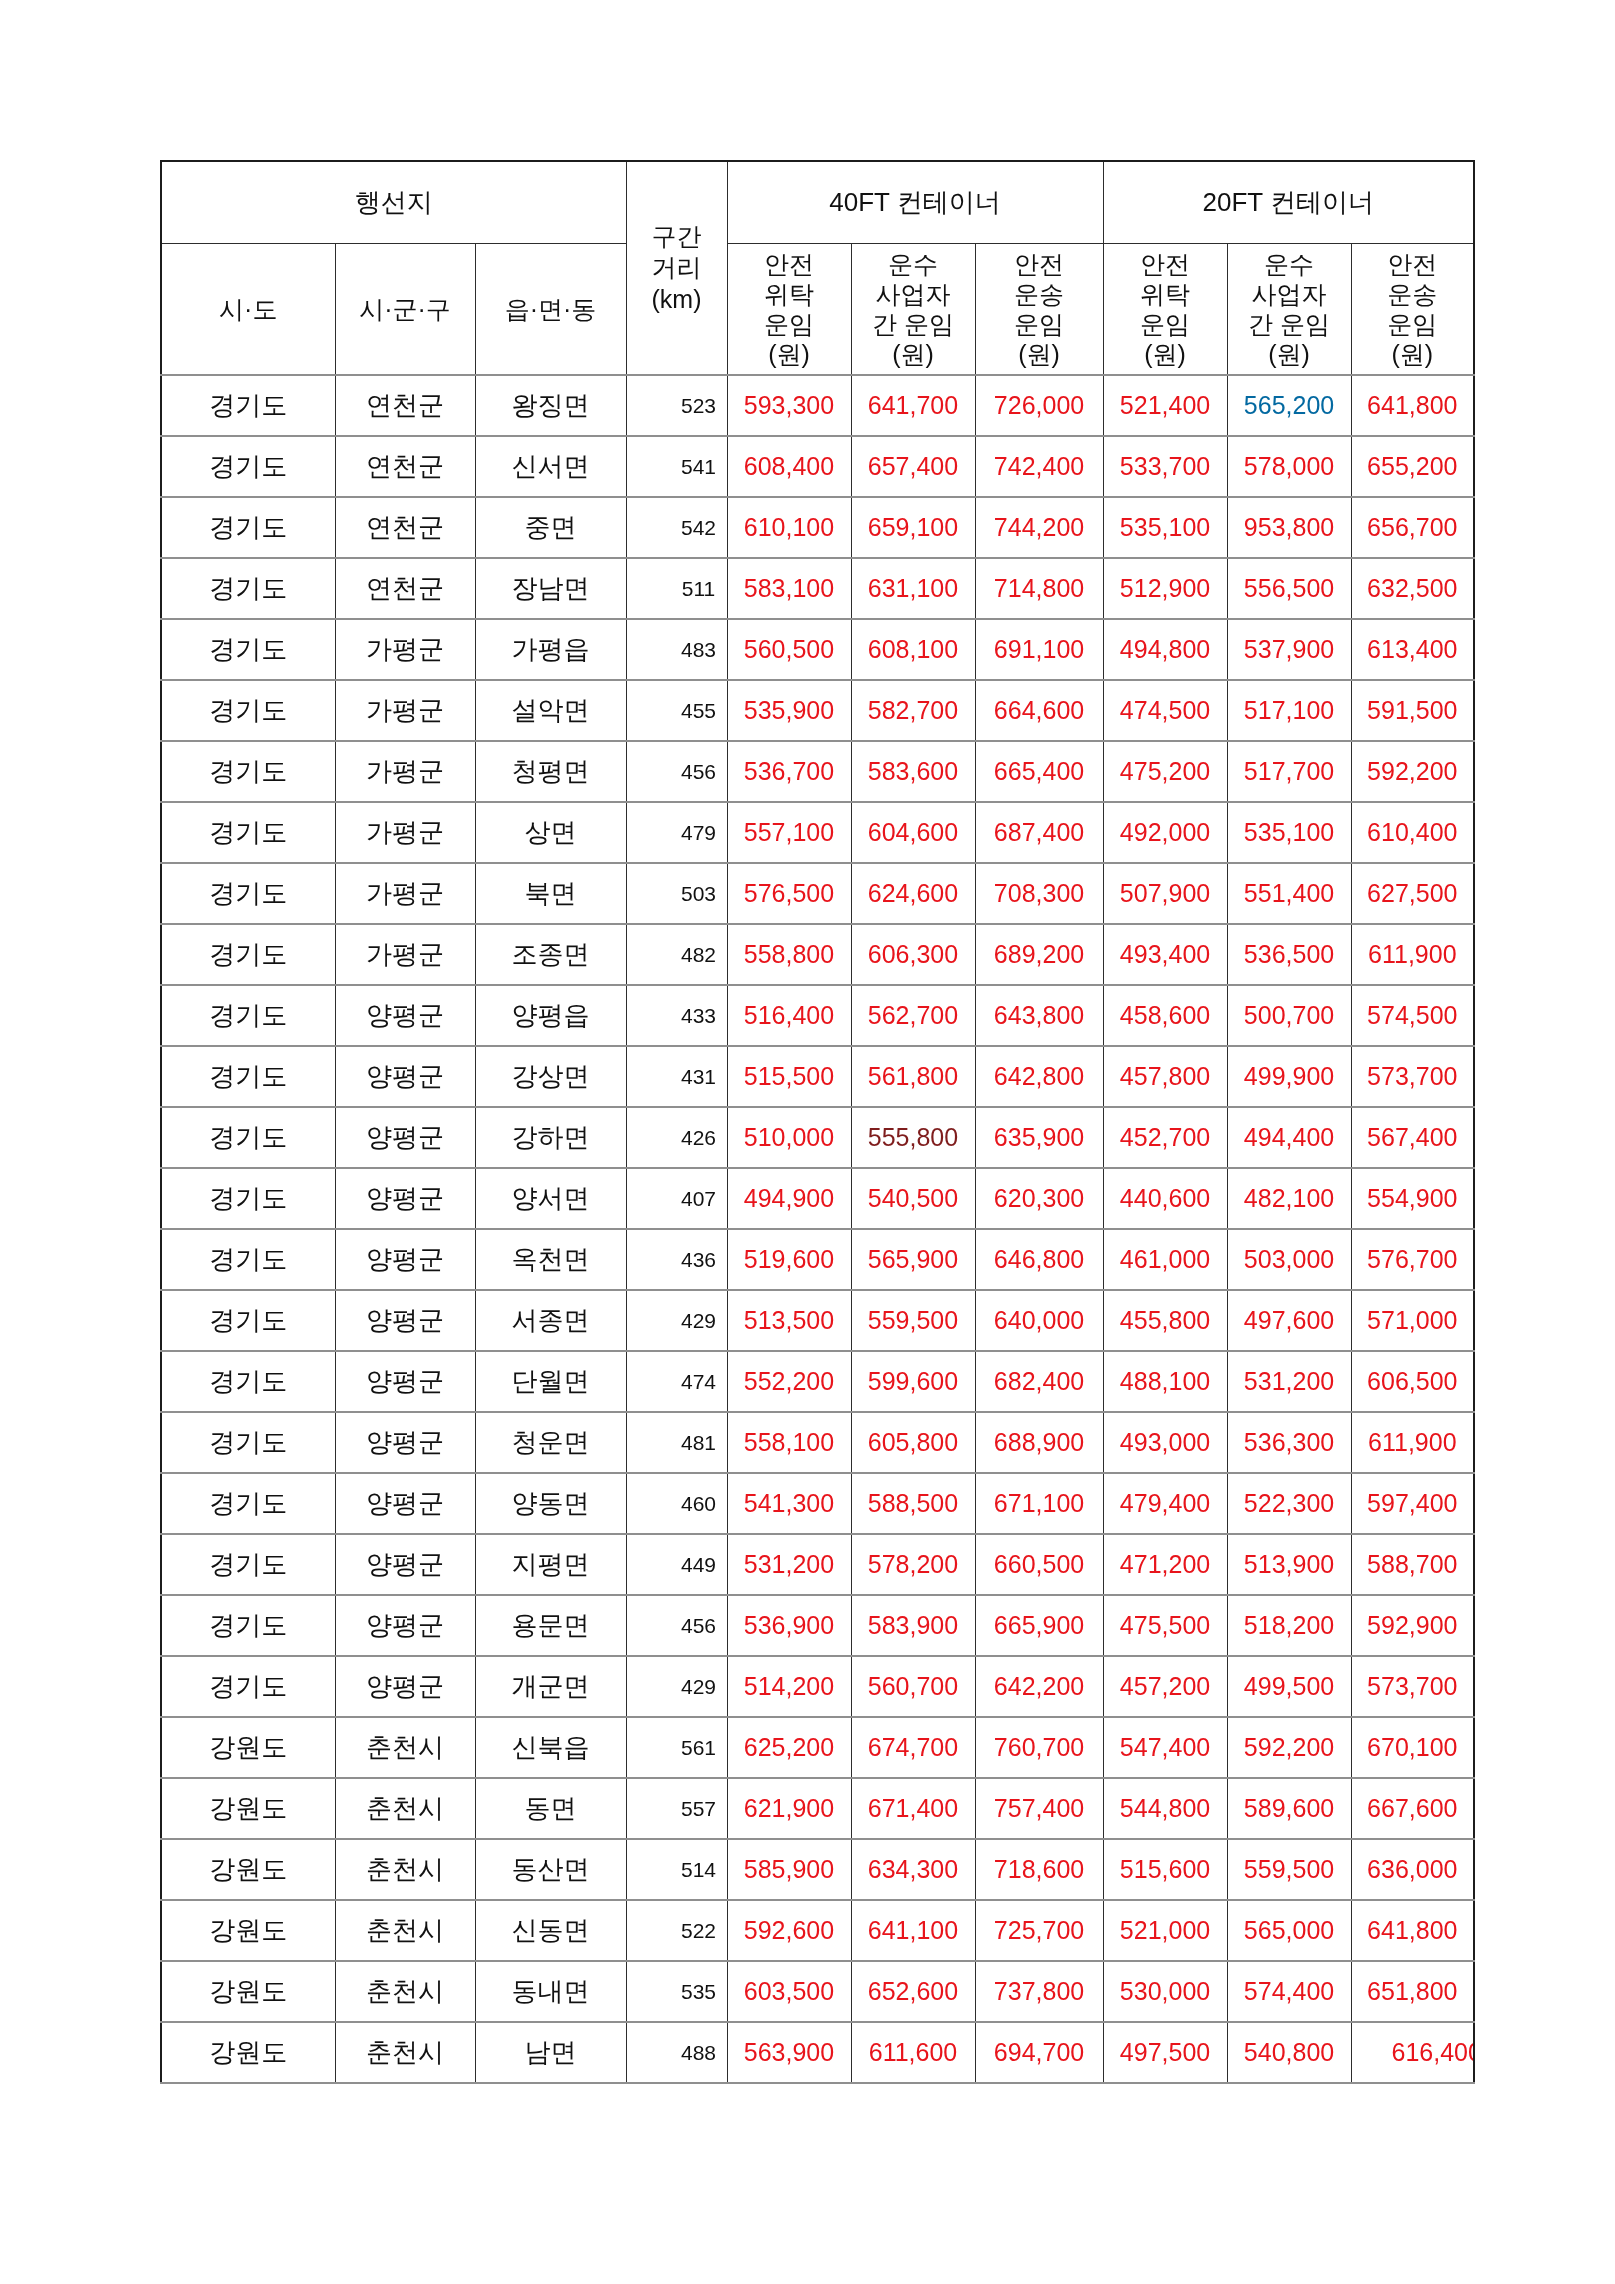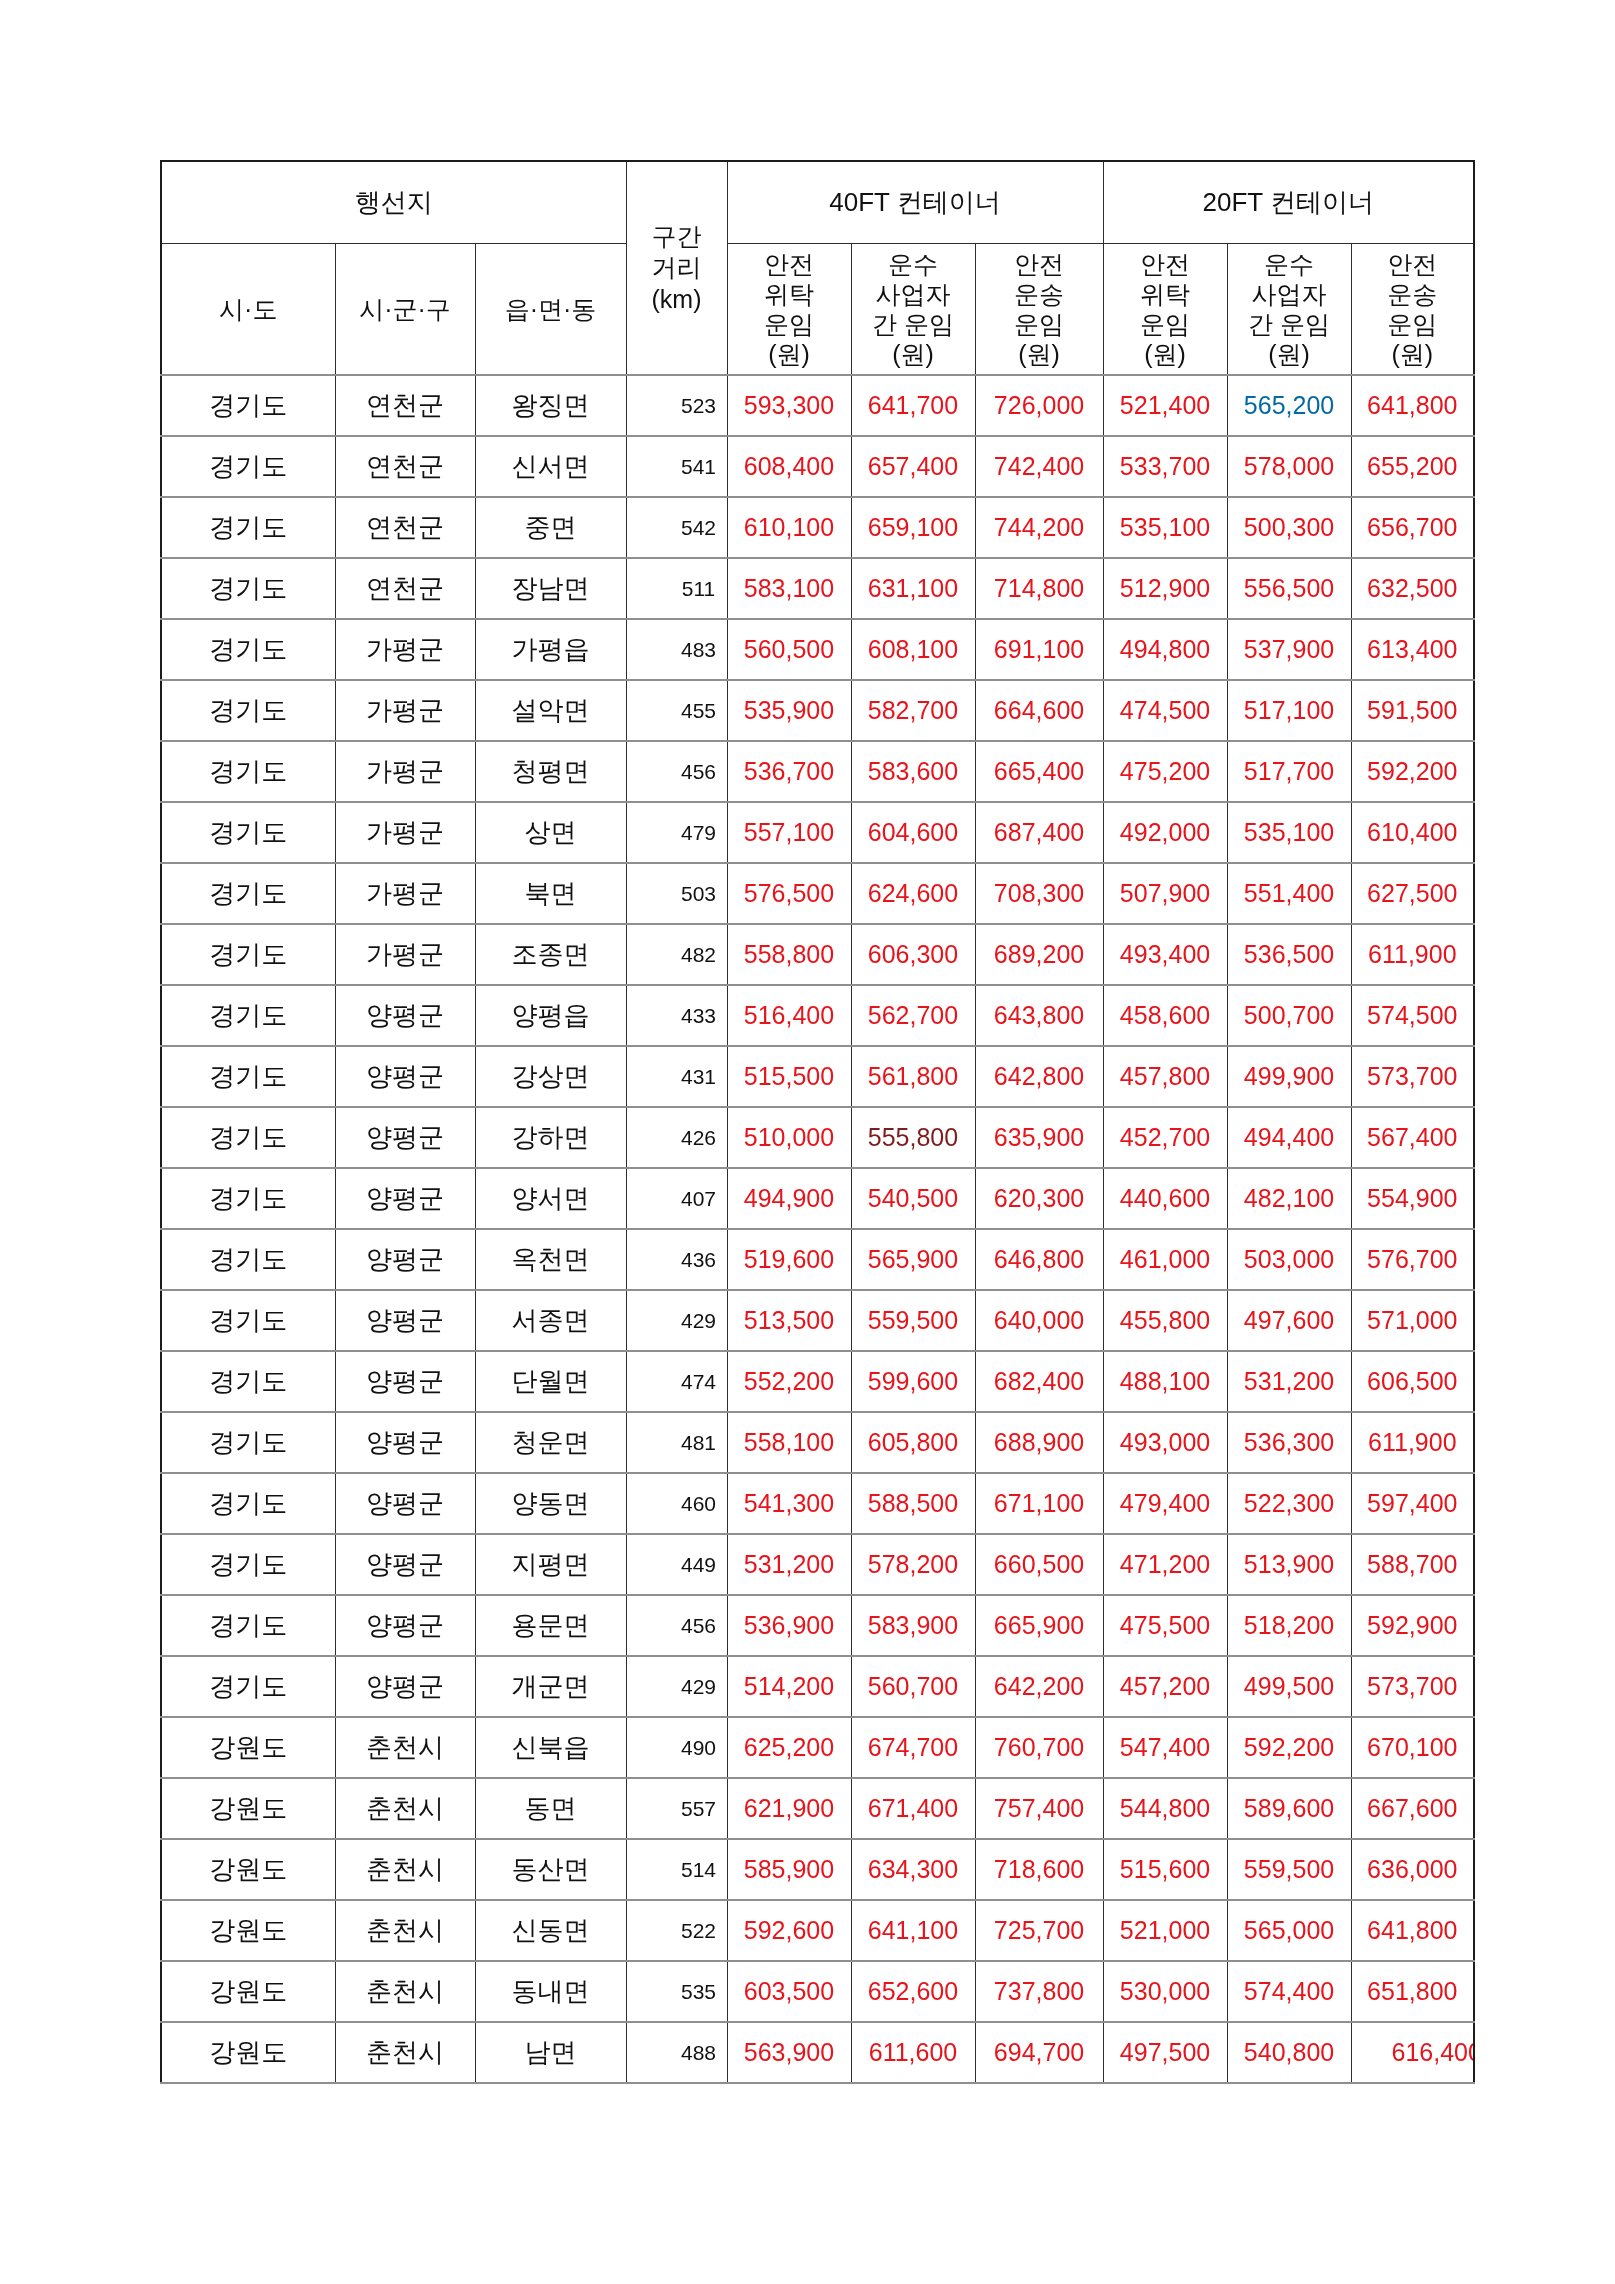--- a/index.html
+++ b/index.html
@@ -121,21 +121,21 @@
         </tr>
         <tr>
           <td class="c-k">경기도</td>
           <td class="c-k">연천군</td>
           <td class="c-k">중면</td>
           <td class="c-dist">542</td>
           <td class="c-red" style="color: rgb(232, 20, 27);">610,100</td>
           <td class="c-red" style="color: rgb(232, 20, 27);">659,100</td>
           <td class="c-red" style="color: rgb(232, 20, 27);">744,200</td>
           <td class="c-red" style="color: rgb(232, 20, 27);">535,100</td>
-          <td class="c-red" style="color: rgb(232, 20, 27);">500,300</td>
+          <td class="c-red" style="color: rgb(232, 20, 27);">953,800</td>
           <td class="c-red" style="color: rgb(232, 20, 27);">656,700</td>
         </tr>
         <tr>
           <td class="c-k">경기도</td>
           <td class="c-k">연천군</td>
           <td class="c-k">장남면</td>
           <td class="c-dist">511</td>
           <td class="c-red" style="color: rgb(232, 20, 27);">583,100</td>
           <td class="c-red" style="color: rgb(232, 20, 27);">631,100</td>
           <td class="c-red" style="color: rgb(232, 20, 27);">714,800</td>
@@ -356,21 +356,21 @@
           <td class="c-red" style="color: rgb(232, 20, 27);">560,700</td>
           <td class="c-red" style="color: rgb(232, 20, 27);">642,200</td>
           <td class="c-red" style="color: rgb(232, 20, 27);">457,200</td>
           <td class="c-red" style="color: rgb(232, 20, 27);">499,500</td>
           <td class="c-red" style="color: rgb(232, 20, 27);">573,700</td>
         </tr>
         <tr>
           <td class="c-k">강원도</td>
           <td class="c-k">춘천시</td>
           <td class="c-k">신북읍</td>
-          <td class="c-dist">490</td>
+          <td class="c-dist">561</td>
           <td class="c-red" style="color: rgb(232, 20, 27);">625,200</td>
           <td class="c-red" style="color: rgb(232, 20, 27); margin-top: 14px;">674,700</td>
           <td class="c-red" style="color: rgb(232, 20, 27);">760,700</td>
           <td class="c-red" style="color: rgb(232, 20, 27);">547,400</td>
           <td class="c-red" style="color: rgb(232, 20, 27);">592,200</td>
           <td class="c-red" style="color: rgb(232, 20, 27);">670,100</td>
         </tr>
         <tr>
           <td class="c-k">강원도</td>
           <td class="c-k">춘천시</td>

